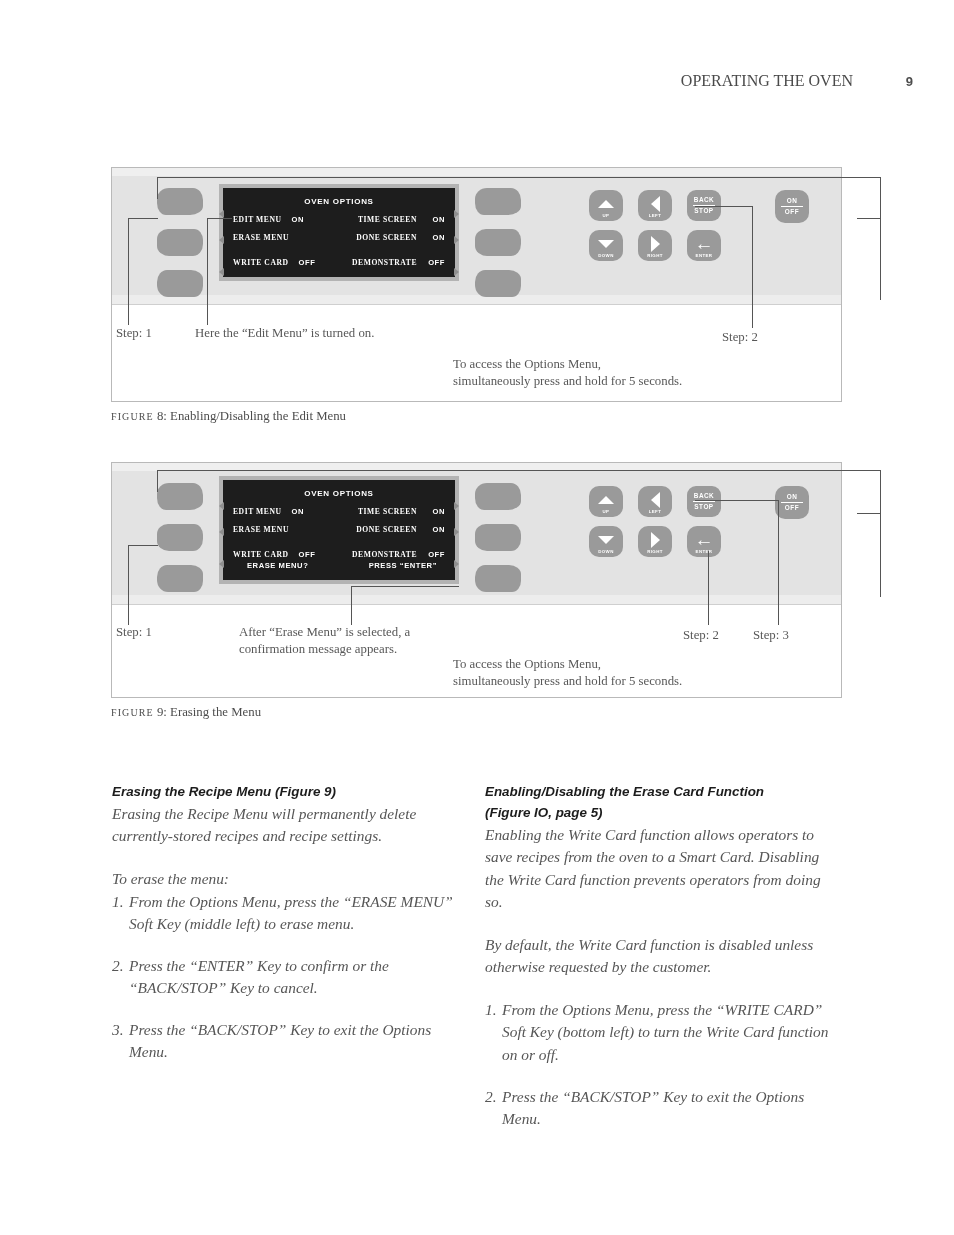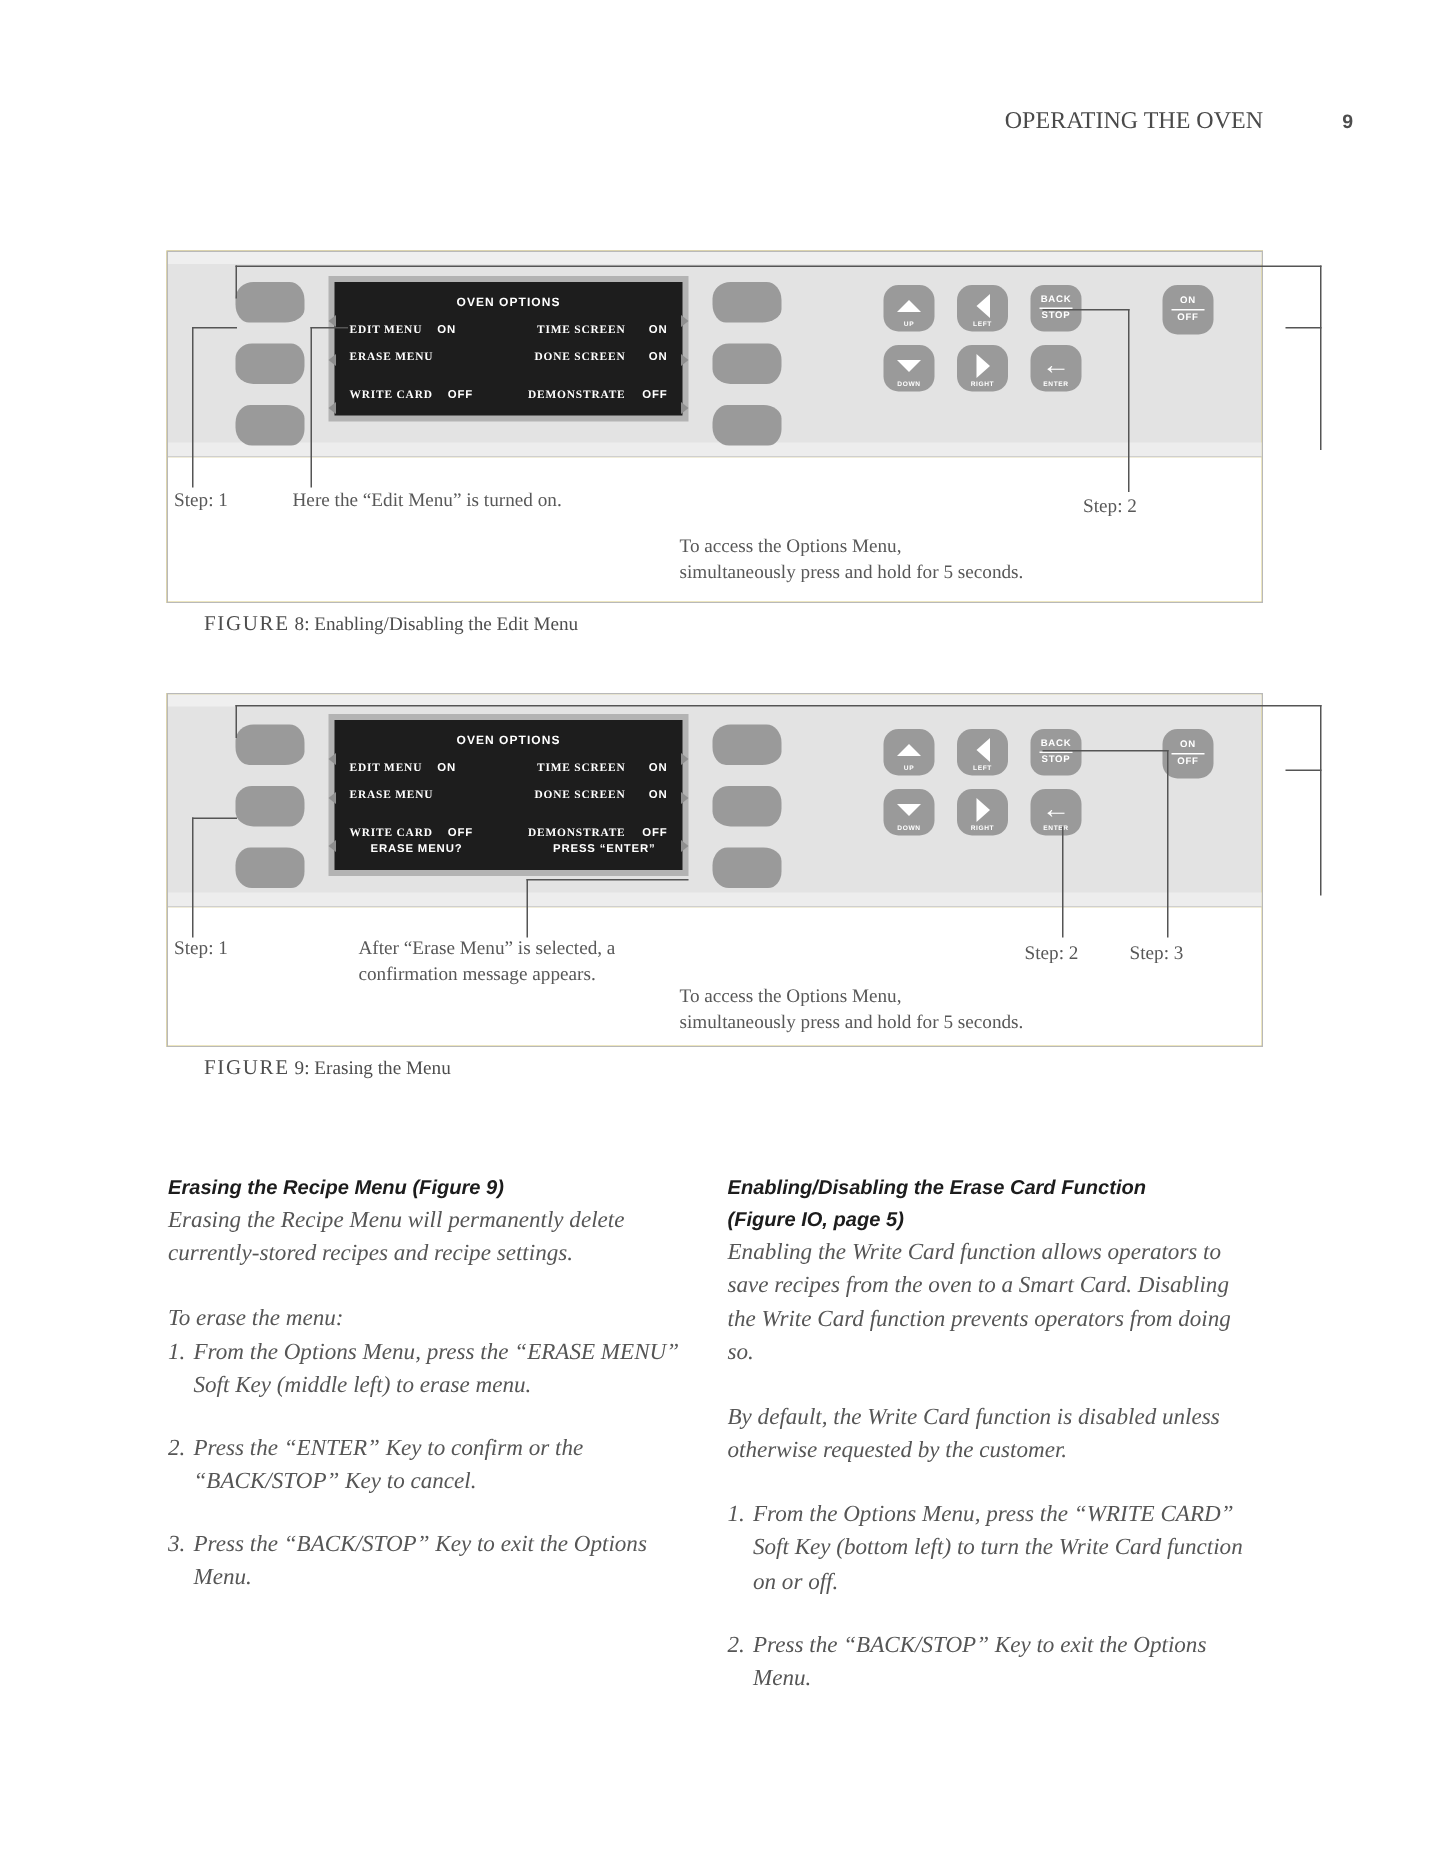--- a/index.html
+++ b/index.html
@@ -11,42 +11,42 @@
     font-family: "Liberation Serif", serif;
     color: #4a4a4a;
     position: relative;
     overflow: hidden;
   }
 
   
   .running-head {
     position: absolute;
     top: 72px;
-    right: 52px;
+    right: 41px;
     display: flex;
     align-items: baseline;
   }
   .running-head-page {
     font-family: "Liberation Sans", sans-serif;
     font-weight: bold;
     font-size: 13px;
     color: #4d4d4d;
     margin-left: 46px;
     width: 14px;
     text-align: right;
   }
 
   
   .figure-block { position: absolute; left: 111px; width: 731px; }
   #figure-8 { top: 167px; }
   #figure-9 { top: 462px; }
 
   .figure-frame {
     border: 1px solid #b9b9b9;
-    background: #fde047;
+    background: #0c4a6e;
     position: relative;
   }
 
   
   .oven-panel {
     position: relative;
     height: 137px;
     background: #e3e3e3;
     border-bottom: 1px solid #cfcfcf;
   }
@@ -231,23 +231,22 @@
   .ln.h { height: 1px; }
 
   
   .fig-label {
     margin-top: 7px;
     font-size: 12.8px;
     color: #4d4d4d;
     font-family: "Liberation Serif", serif;
   }
   .fig-label .fig-word {
-    font-size: 14px;
+    font-size: 10px;
     letter-spacing: 1.1px;
-    margin-left: 25px;
   }
 
   
   .col { position: absolute; top: 782px; font-style: italic; }
   #col-left { left: 112px; width: 345px; }
   #col-right { left: 485px; width: 355px; }
 
   .sec-head {
     font-family: "Liberation Sans", sans-serif;
     font-weight: bold;

